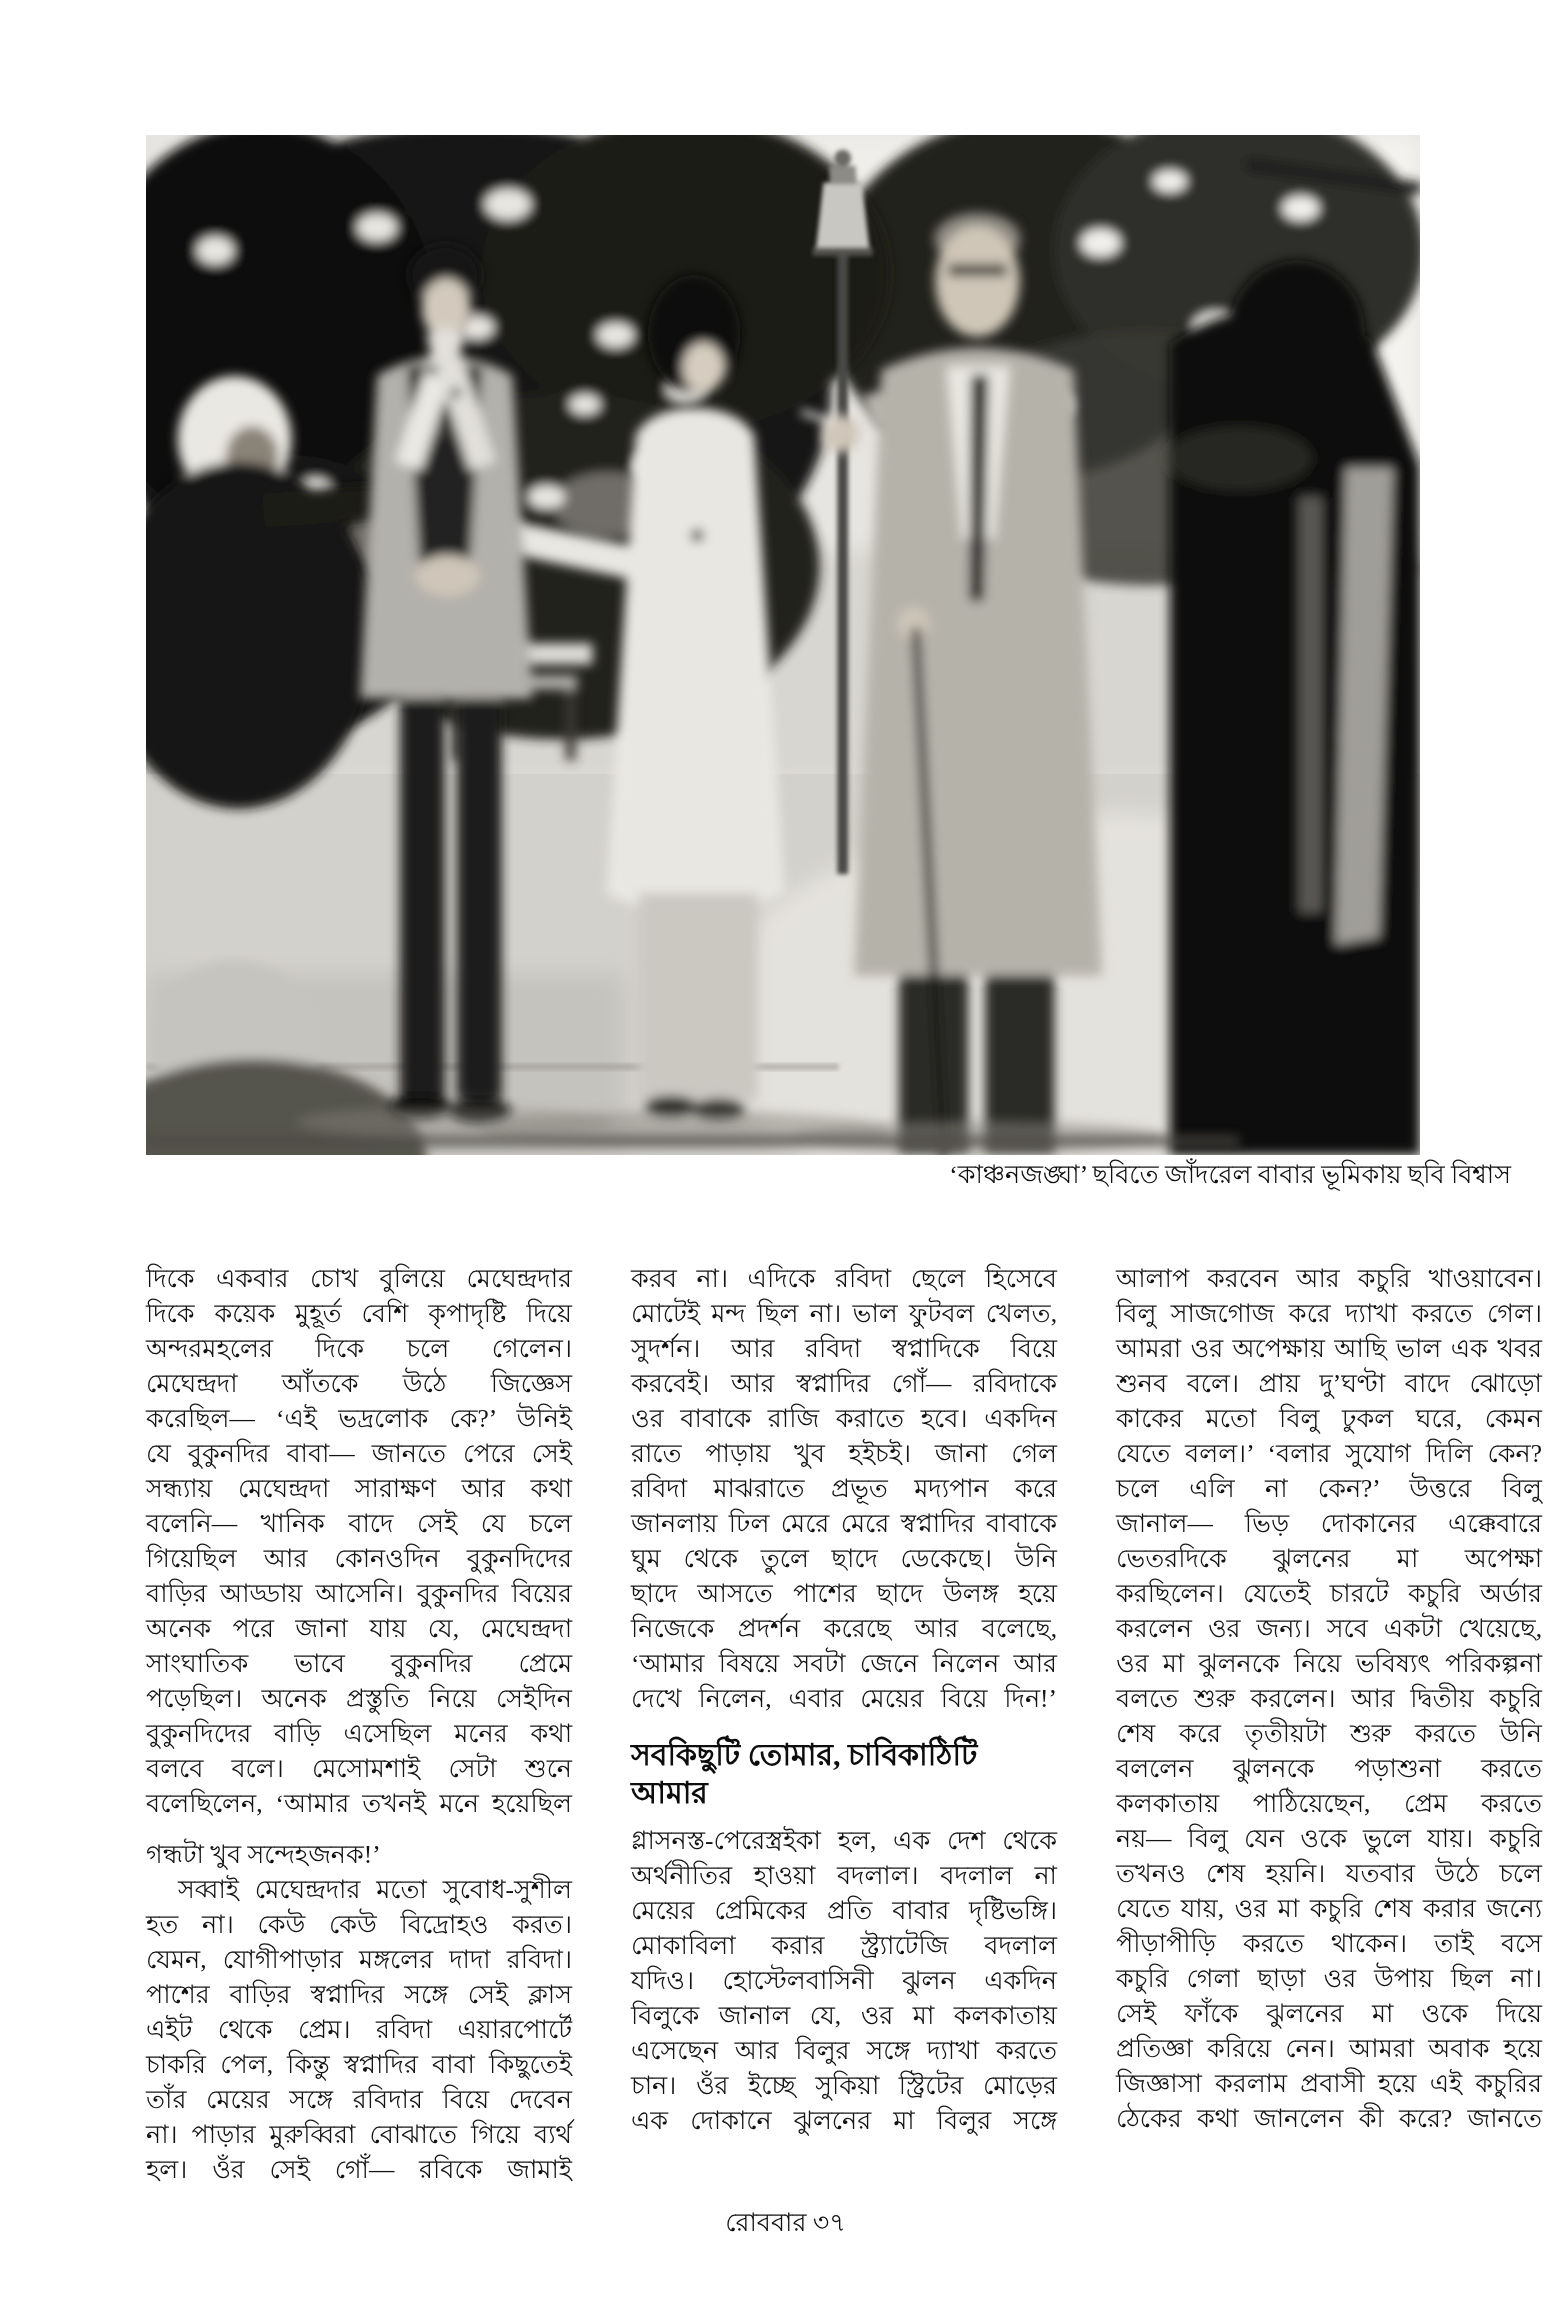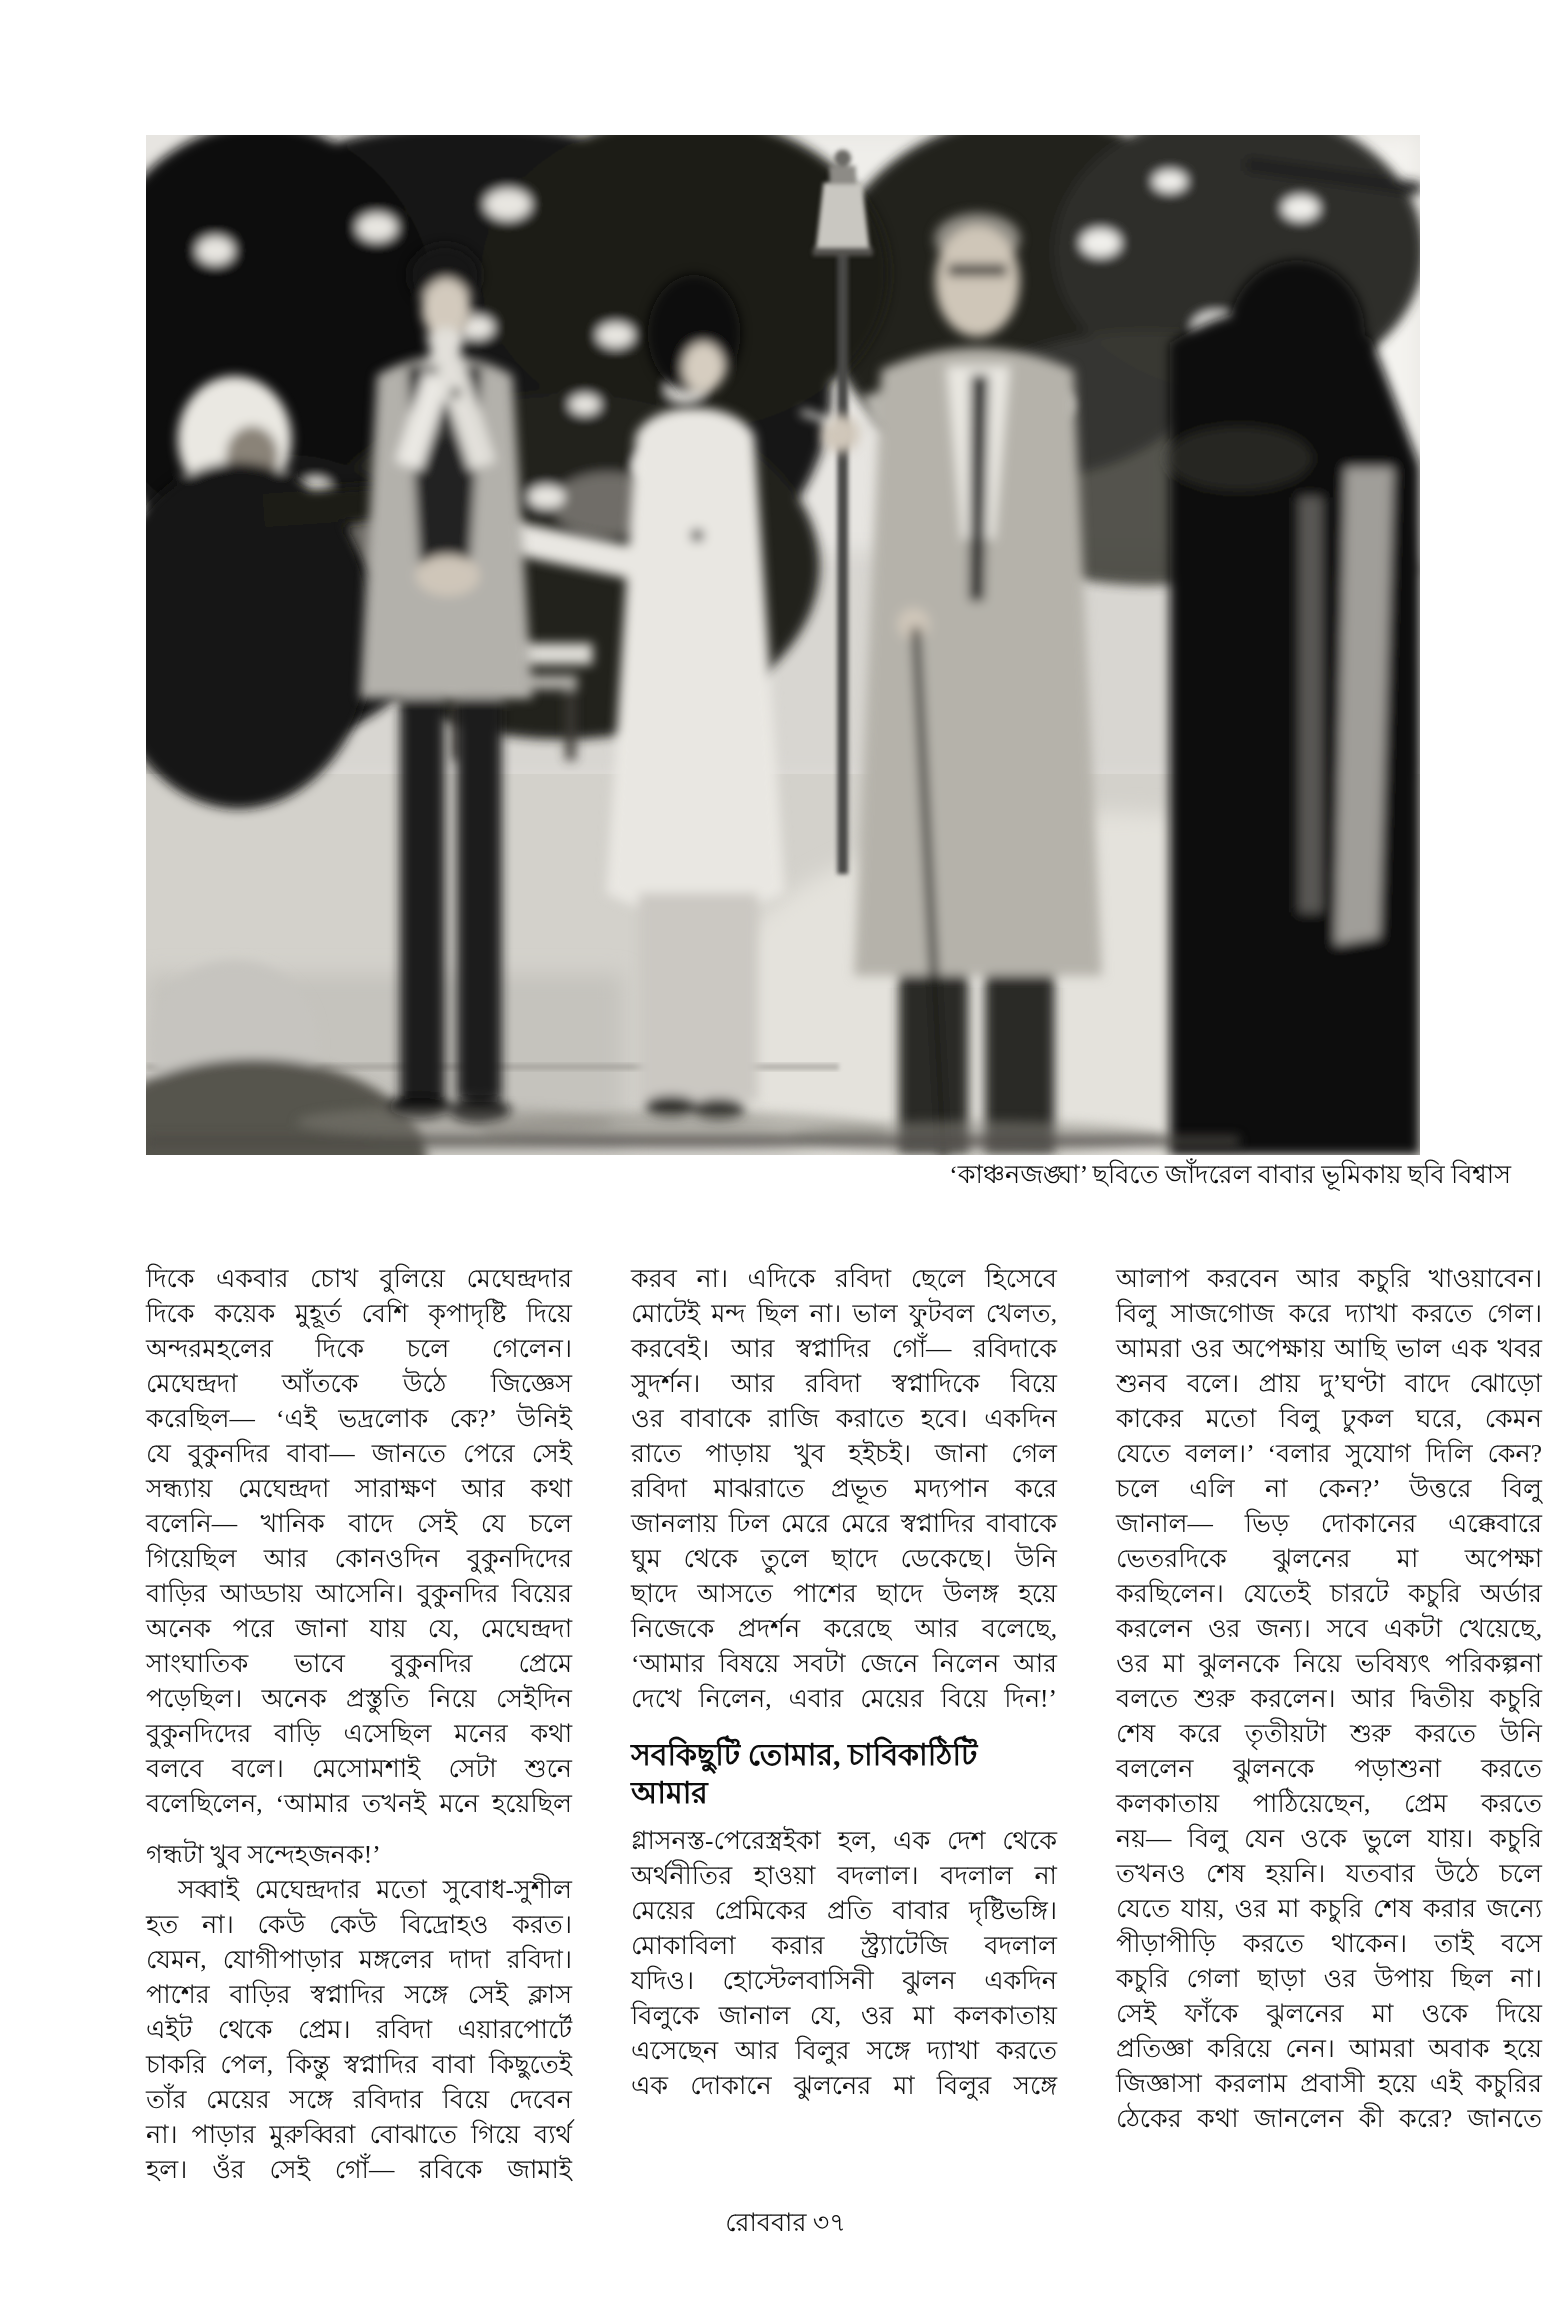--- a/index.html
+++ b/index.html
@@ -227,42 +227,43 @@
       <div class="line">পাশের বাড়ির স্বপ্নাদির সঙ্গে সেই ক্লাস</div>
       <div class="line">এইট থেকে প্রেম। রবিদা এয়ারপোর্টে</div>
       <div class="line">চাকরি পেল, কিন্তু স্বপ্নাদির বাবা কিছুতেই</div>
       <div class="line">তাঁর মেয়ের সঙ্গে রবিদার বিয়ে দেবেন</div>
       <div class="line">না। পাড়ার মুরুব্বিরা বোঝাতে গিয়ে ব্যর্থ</div>
       <div class="line">হল। ওঁর সেই গোঁ— রবিকে জামাই</div>
     </div>
     <div class="col">
       <div class="line">করব না। এদিকে রবিদা ছেলে হিসেবে</div>
       <div class="line">মোটেই মন্দ ছিল না। ভাল ফুটবল খেলত,</div>
+      <div class="line">সুদর্শন। আর রবিদা স্বপ্নাদিকে বিয়ে</div>
       <div class="line">করবেই। আর স্বপ্নাদির গোঁ— রবিদাকে</div>
-      <div class="line">সুদর্শন। আর রবিদা স্বপ্নাদিকে বিয়ে</div>
       <div class="line">ওর বাবাকে রাজি করাতে হবে। একদিন</div>
       <div class="line">রাতে পাড়ায় খুব হইচই। জানা গেল</div>
       <div class="line">রবিদা মাঝরাতে প্রভূত মদ্যপান করে</div>
       <div class="line">জানলায় ঢিল মেরে মেরে স্বপ্নাদির বাবাকে</div>
       <div class="line">ঘুম থেকে তুলে ছাদে ডেকেছে। উনি</div>
       <div class="line">ছাদে আসতে পাশের ছাদে উলঙ্গ হয়ে</div>
       <div class="line">নিজেকে প্রদর্শন করেছে আর বলেছে,</div>
       <div class="line">‘আমার বিষয়ে সবটা জেনে নিলেন আর</div>
       <div class="line">দেখে নিলেন, এবার মেয়ের বিয়ে দিন!’</div>
       <div class="subhead">
         <div>সবকিছুটি তোমার, চাবিকাঠিটি</div>
         <div>আমার</div>
       </div>
       <div class="line">গ্লাসনস্ত-পেরেস্ত্রইকা হল, এক দেশ থেকে</div>
       <div class="line">অর্থনীতির হাওয়া বদলাল। বদলাল না</div>
       <div class="line">মেয়ের প্রেমিকের প্রতি বাবার দৃষ্টিভঙ্গি।</div>
       <div class="line">মোকাবিলা করার স্ট্র্যাটেজি বদলাল</div>
       <div class="line">যদিও। হোস্টেলবাসিনী ঝুলন একদিন</div>
       <div class="line">বিলুকে জানাল যে, ওর মা কলকাতায়</div>
       <div class="line">এসেছেন আর বিলুর সঙ্গে দ্যাখা করতে</div>
+      <div class="line">চান। ওঁর ইচ্ছে সুকিয়া স্ট্রিটের মোড়ের</div>
       <div class="line">এক দোকানে ঝুলনের মা বিলুর সঙ্গে</div>
     </div>
     <div class="col">
       <div class="line">আলাপ করবেন আর কচুরি খাওয়াবেন।</div>
       <div class="line">বিলু সাজগোজ করে দ্যাখা করতে গেল।</div>
       <div class="line">আমরা ওর অপেক্ষায় আছি ভাল এক খবর</div>
       <div class="line">শুনব বলে। প্রায় দু’ঘণ্টা বাদে ঝোড়ো</div>
       <div class="line">কাকের মতো বিলু ঢুকল ঘরে, কেমন</div>
       <div class="line">যেতে বলল।’ ‘বলার সুযোগ দিলি কেন?</div>
       <div class="line">চলে এলি না কেন?’ উত্তরে বিলু</div>

